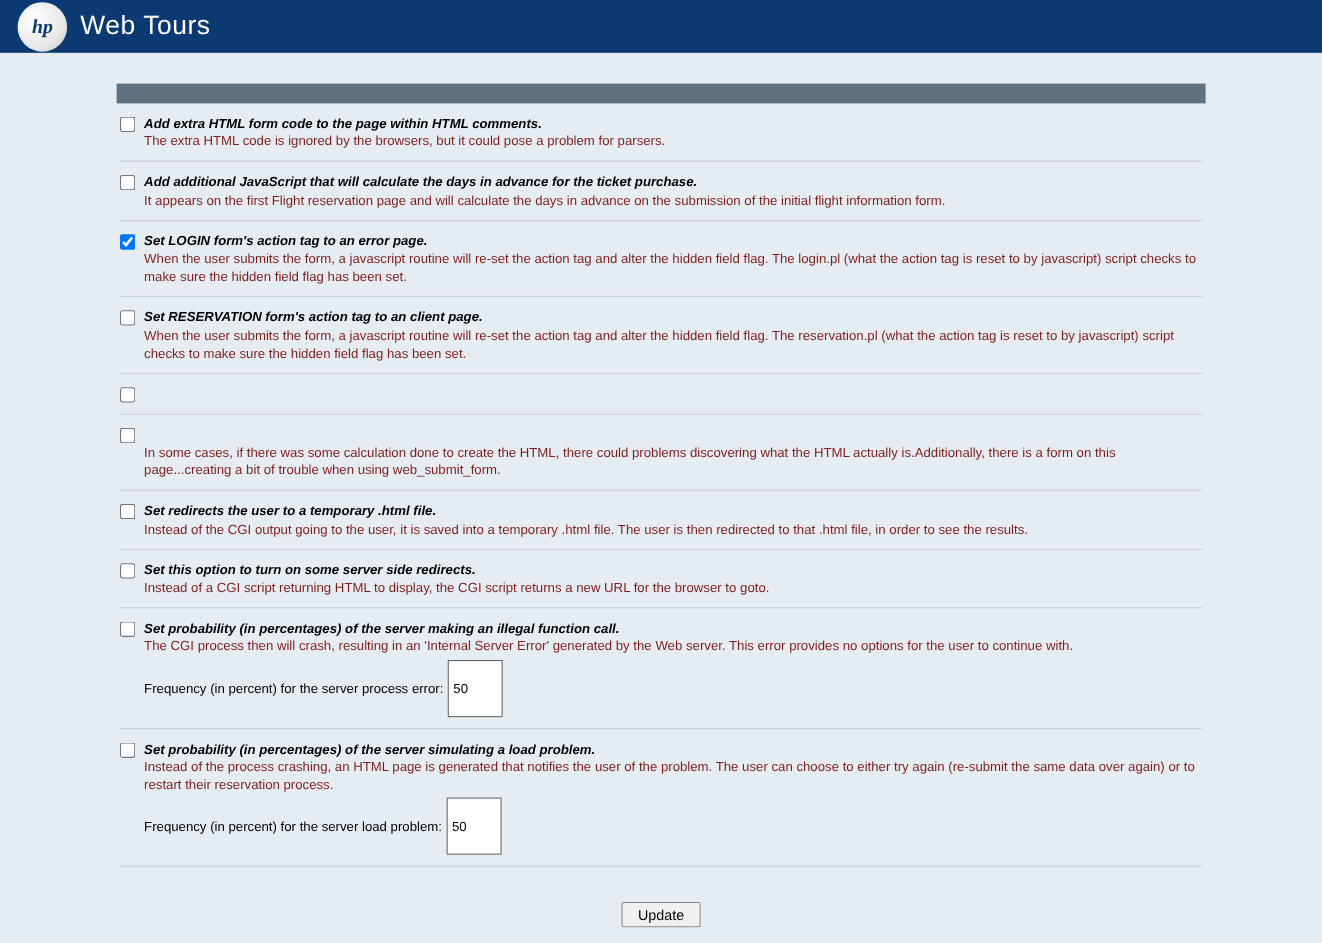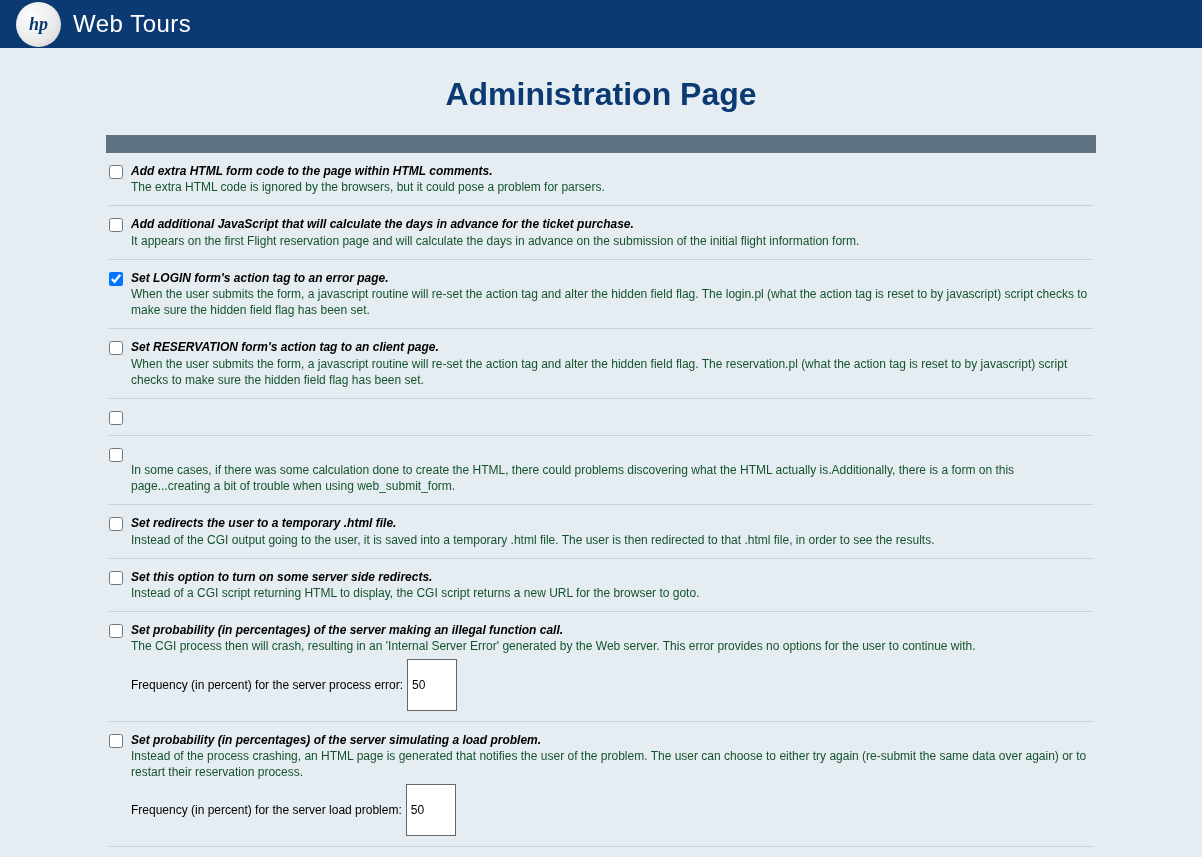--- a/index.html
+++ b/index.html
@@ -10,39 +10,38 @@
     .page-wrap { width: 990px; margin: 28px auto 40px; }
     .page-title { color: #0b3a73; font-size: 32px; font-weight: 800; text-align: center; margin: 24px 0 22px; font-family: Verdana, sans-serif;}
     .panel { background: #e6edf2; }
     .panel-header { background: #5f7282; height: 18px; }
     .opt-row { display: flex; align-items: flex-start; gap: 8px; padding-top: 10px; margin: 0 3px; }
     .opt-list { margin: 0; }
     .opt-divider { border: none; border-bottom: 1px solid #c9cfd6; margin: 10px 3px 0; }
     .opt-row input[type=checkbox] { margin-top: 2px; width:14px; height:14px; }
     .opt-text { flex: 1; line-height: 1.35; }
     .opt-title { font-weight: bold; color: #000; font-style: italic; }
-    .opt-desc { color: #14532d; }
+    .opt-desc { color: #7f1d1d; }
     .inline-input { display:inline-block; margin-left:4px; }
     .inline-input input { width: 50px; border: 1px solid #666; padding: 18px 4px; font-size: 12px; background:#fff; }
     .footer-area { text-align: center; margin-top: 32px; position: relative; }
     .update-btn { padding: 3px 14px; font-size: 13px; background:#f0f0f0; border:1px solid #8a8a8a; border-radius:2px; cursor:pointer; font-family: inherit;}
     .extra-line { display:block; margin-top:4px;}
   </style>
 </head>
 <body>
 
 <div class="header">
   <div class="hp-logo">
       <span>hp</span>
     </div>
   <div class="brand">Web Tours</div>
 </div>
 
 <div class="page-wrap">
-  <h1 class="page-title">Administration Page</h1>
 
   <div class="panel">
     <div class="panel-header"></div>
     <div class="opt-list" id="opt-list">
         <div class="opt-row">
           <input type="checkbox" style="">
           <div class="opt-text"><span class="opt-title">Add extra HTML form code to the page within HTML comments.</span><br><span class="opt-desc">The extra HTML code is ignored by the browsers, but it could pose a problem for parsers.</span></div>
         </div>
         <hr class="opt-divider">
         <div class="opt-row">

